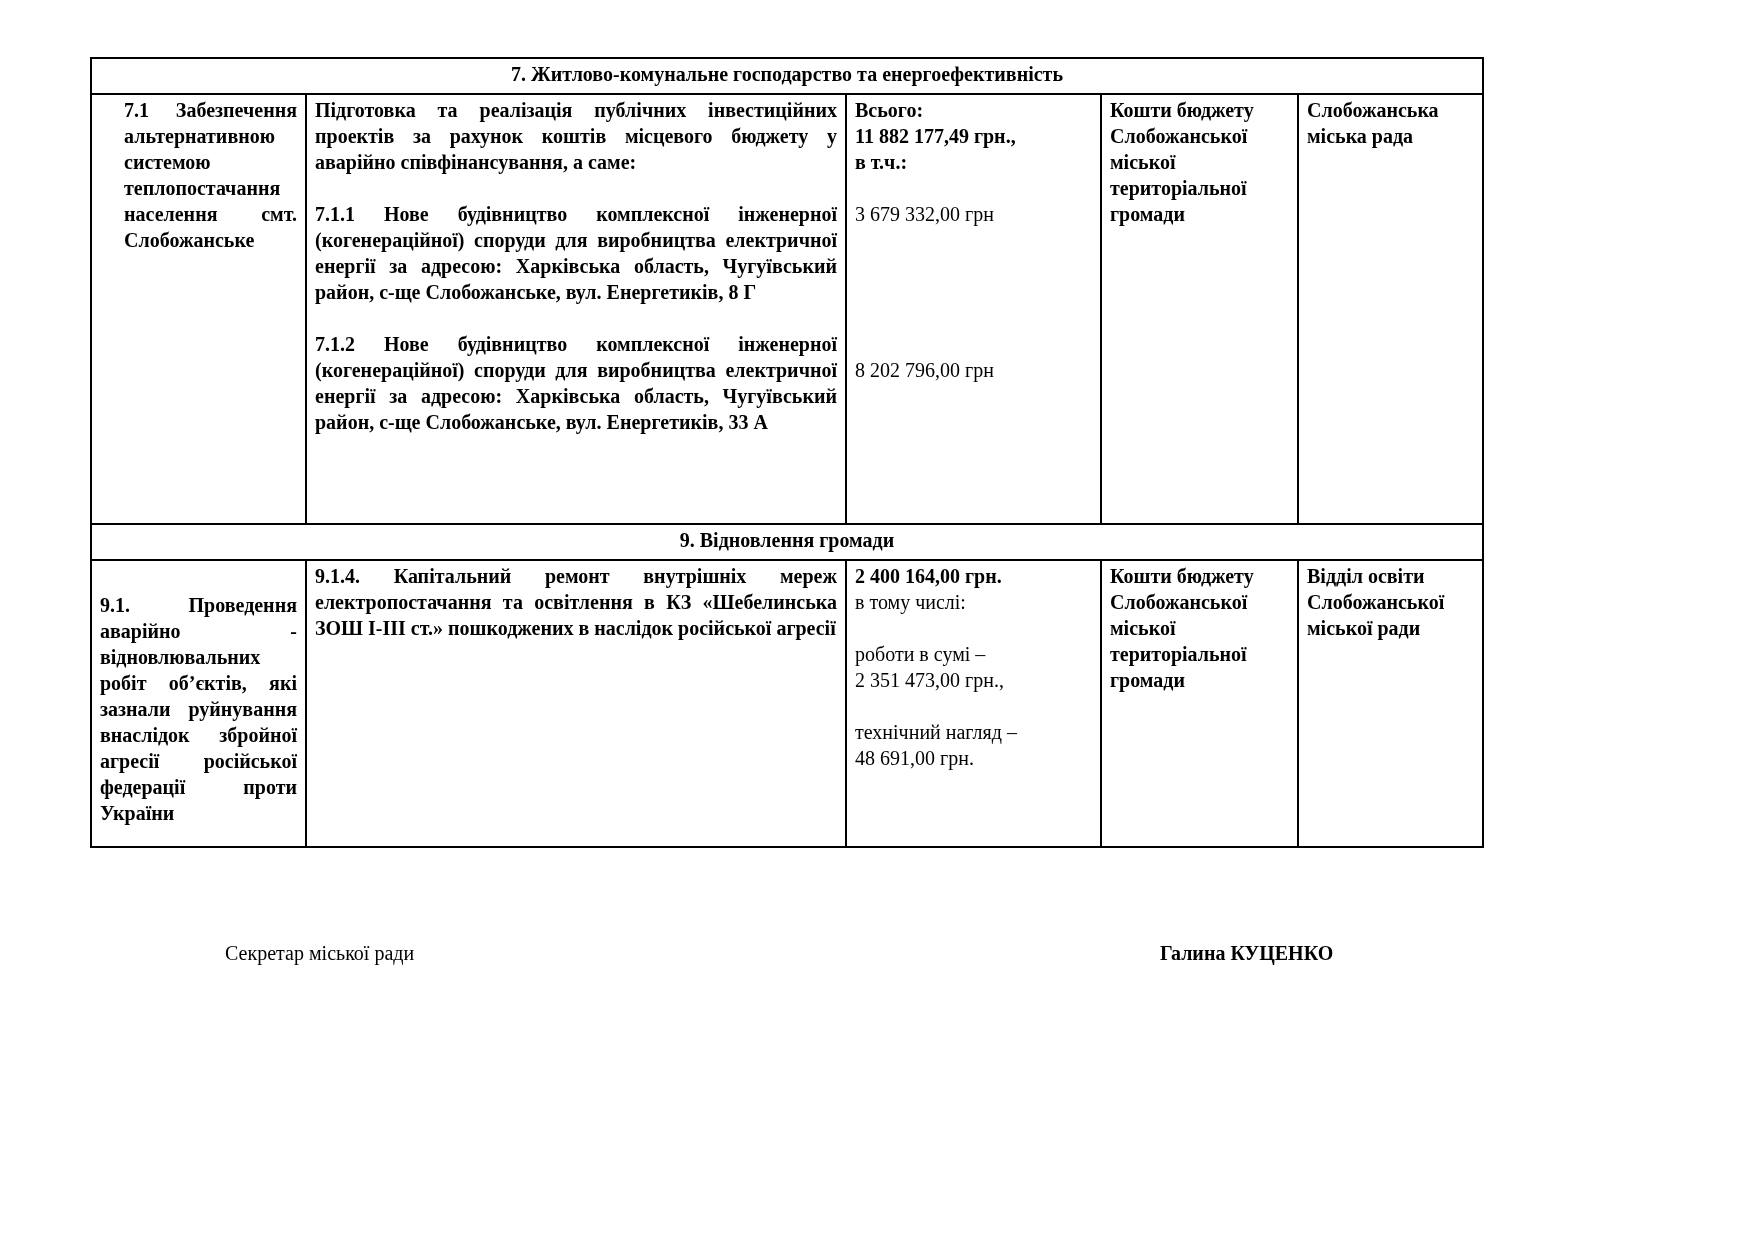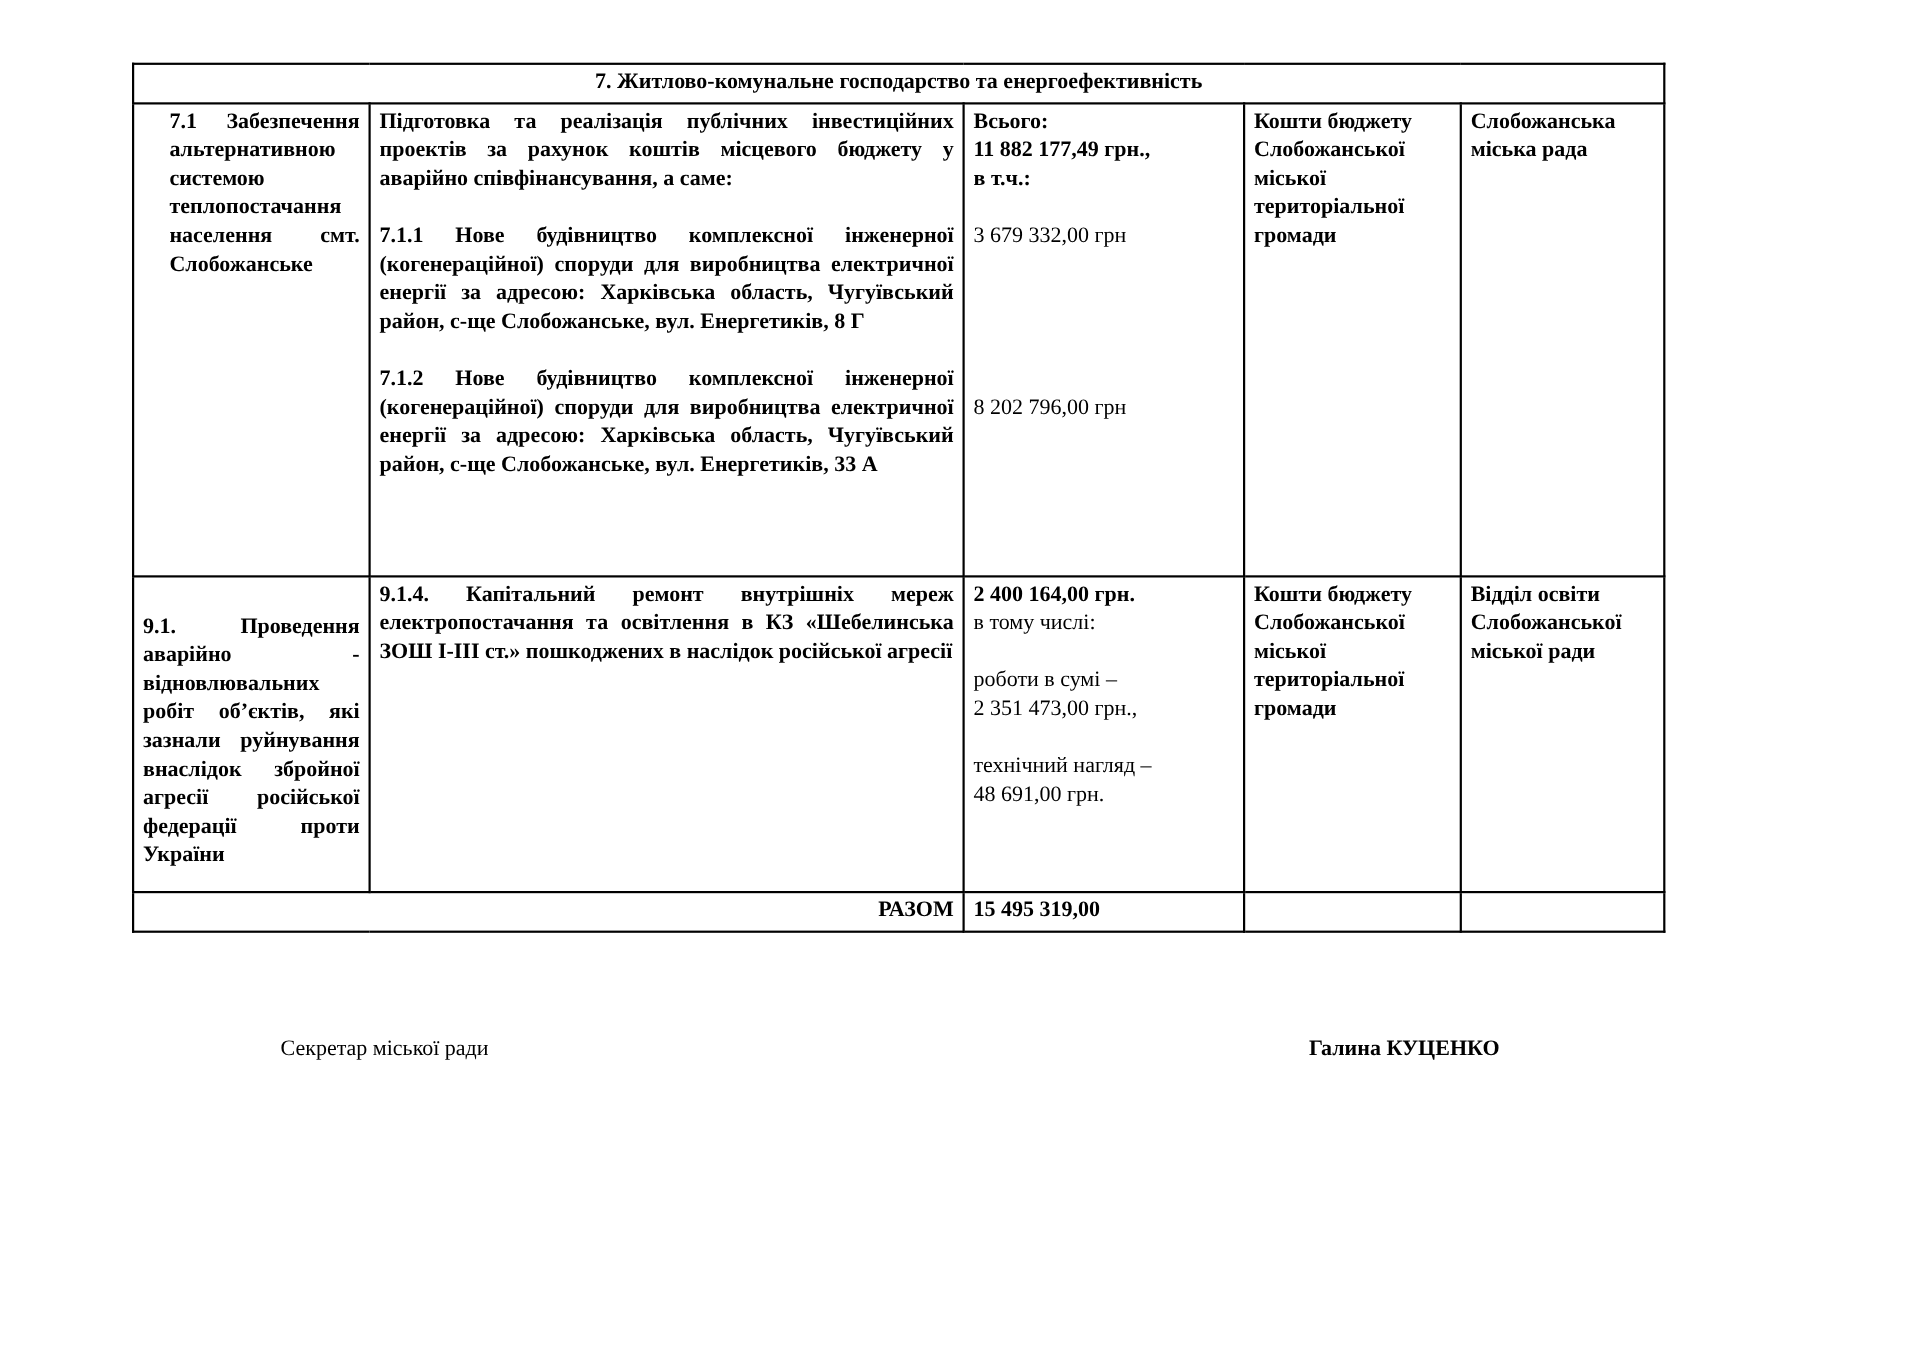--- a/index.html
+++ b/index.html
@@ -9,21 +9,21 @@
     background: #ffffff;
     width: 1754px;
     height: 1240px;
     font-family: "Liberation Serif", serif;
     color: #000;
   }
   .page {
     position: relative;
     width: 1754px;
     height: 892px;
-    padding: 57px 0 0 120px;
+    padding: 57px 0 0 90px;
   }
   table.budget {
     border-collapse: collapse;
     width: 1392px;
     table-layout: fixed;
   }
   table.budget td {
     border: 2px solid #000;
     vertical-align: top;
     padding: 2px 8px 6px 8px;
@@ -93,20 +93,23 @@
         <div class="regular">8 202 796,00 грн</div>
       </td>
       <td>
         <div>Кошти бюджету Слобожанської міської територіальної громади</div>
       </td>
       <td>
         <div>Слобожанська міська рада</div>
       </td>
     </tr>
 
+    <tr>
+      <td colspan="5" class="sec-header">9. Відновлення громади</td>
+    </tr>
 
     <tr>
       <td>
         <div class="justify cell-mid">9.1. Проведення аварійно - відновлювальних робіт об’єктів, які зазнали руйнування внаслідок збройної агресії російської федерації проти України</div>
       </td>
       <td>
         <div class="justify">9.1.4. Капітальний ремонт внутрішніх мереж електропостачання та освітлення в КЗ «Шебелинська ЗОШ І-ІІІ ст.» пошкоджених в наслідок російської агресії</div>
       </td>
       <td>
         <div>2 400 164,00 грн.</div>
@@ -119,26 +122,20 @@
         <div class="regular">48 691,00 грн.</div>
       </td>
       <td>
         <div>Кошти бюджету Слобожанської міської територіальної громади</div>
       </td>
       <td>
         <div>Відділ освіти Слобожанської міської ради</div>
       </td>
     </tr>
 
-    <tr>
-      <td colspan="2" class="total-label-cell">РАЗОМ</td>
-      <td>15 495 319,00</td>
-      <td></td>
-      <td></td>
-    </tr>
   </tbody>
     </table>
 
   <div class="footer">
     <span class="role">Секретар міської ради</span>
     <span class="name">Галина КУЦЕНКО</span>
   </div>
 
 </div>
 

